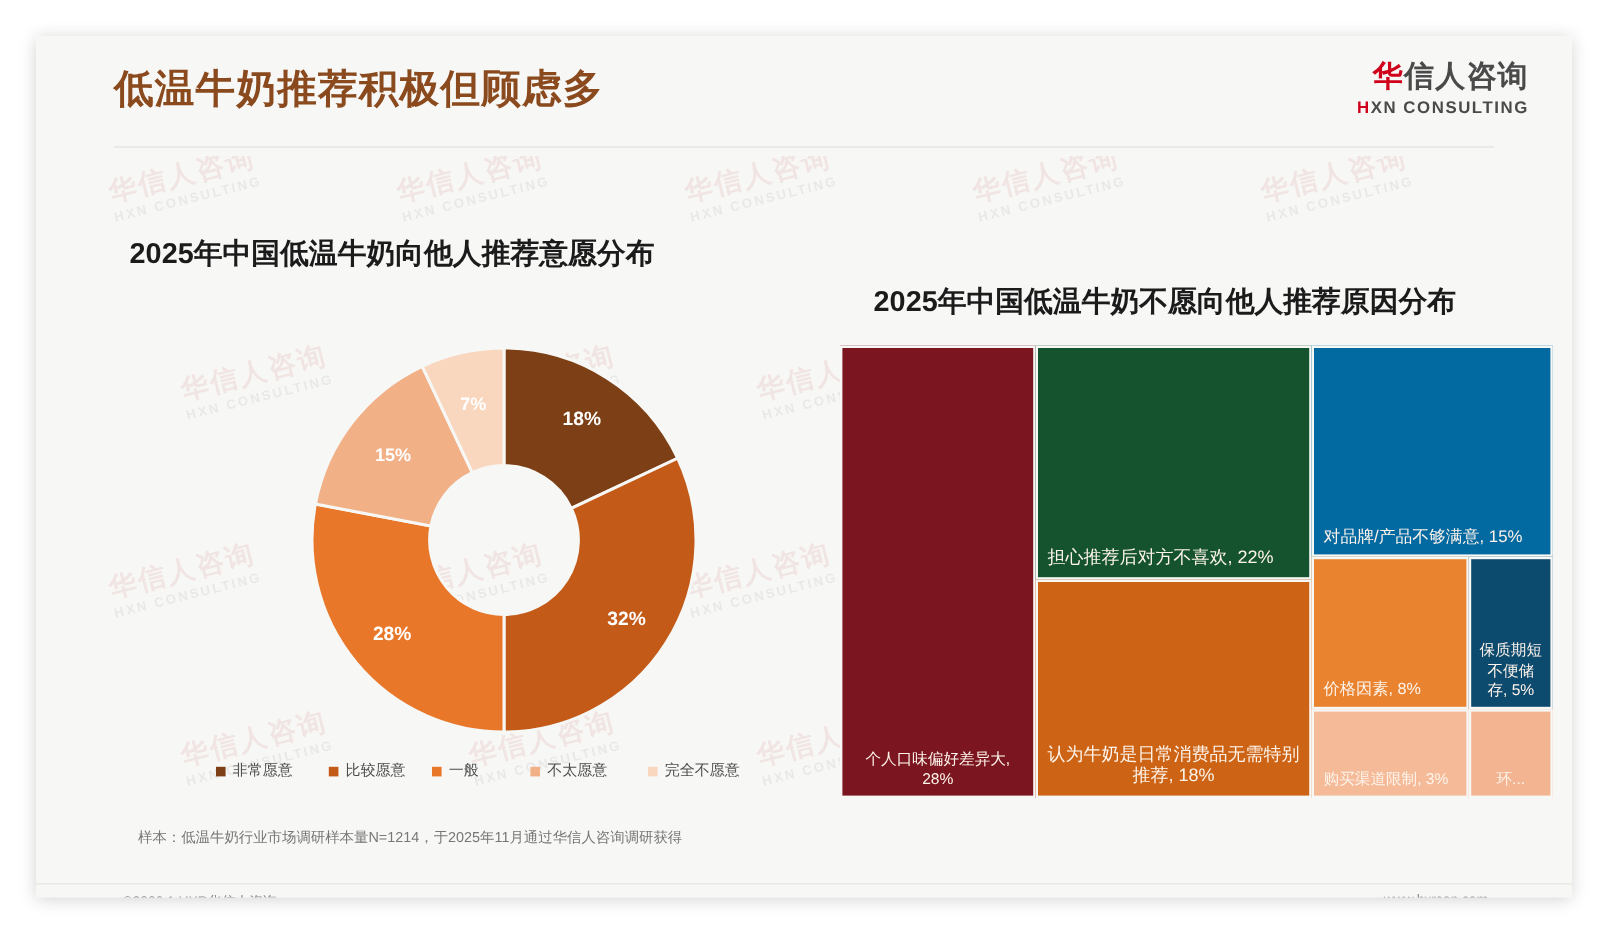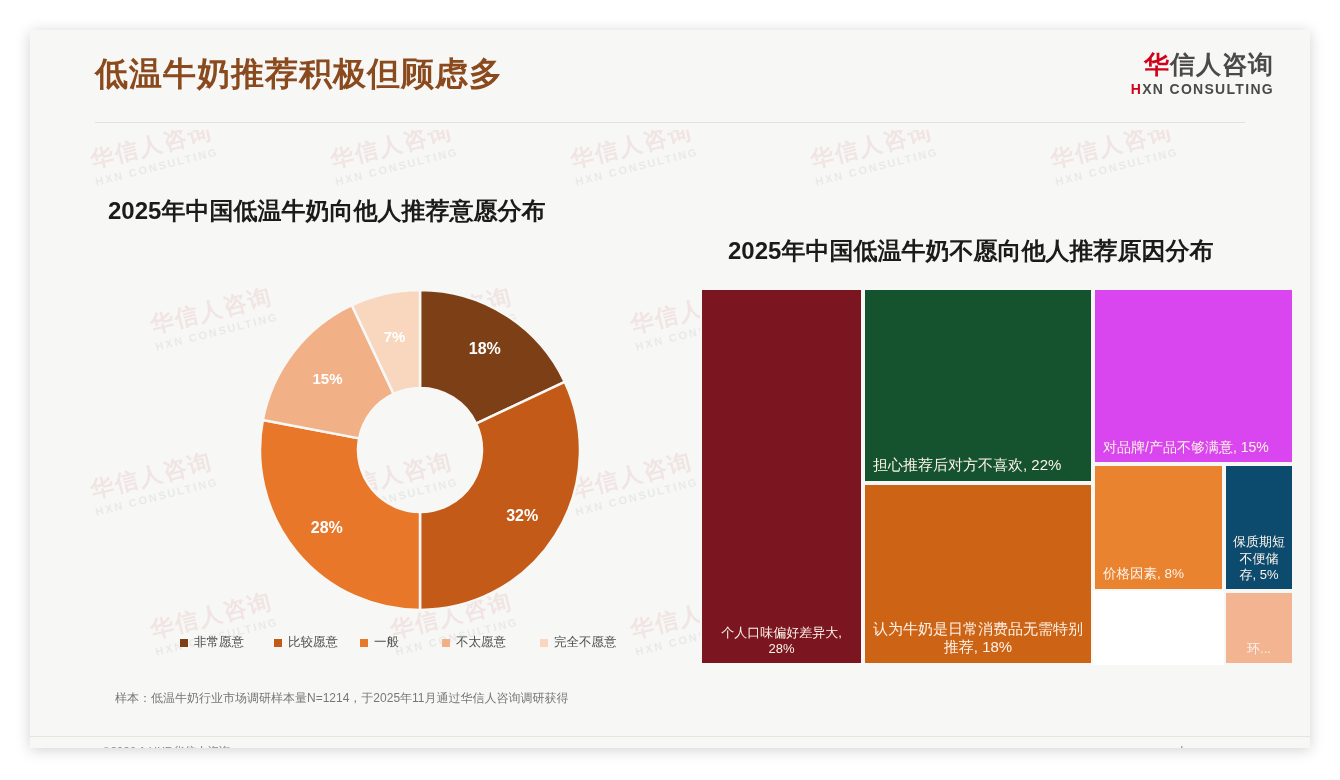--- a/index.html
+++ b/index.html
@@ -216,28 +216,31 @@
   <div class="tm" id="treemap">
       <div class="cell mid" style="left: 0px; top: 0px; width: 163px; height: 377px; background: rgb(123, 22, 32);">
         <div class="lbl" style="font-size: 13px;">个人口味偏好差异大, 28%</div>
       </div>
       <div class="cell l-left" style="left: 163px; top: 0px; width: 230px; height: 195px; background: #14532d;">
         <div class="lbl" style="font-size: 15px;">担心推荐后对方不喜欢, 22%</div>
       </div>
       <div class="cell mid" style="left: 163px; top: 195px; width: 230px; height: 182px; background: rgb(205, 100, 21);">
         <div class="lbl" style="font-size: 15px;">认为牛奶是日常消费品无需特别推荐, 18%</div>
       </div>
-      <div class="cell l-left" style="left: 393px; top: 0px; width: 201px; height: 176px; background: #d946ef;">
+      <div class="cell l-left" style="left: 393px; top: 0px; width: 201px; height: 176px; background: #0369a1;">
         <div class="lbl" style="font-size: 14px;">对品牌/产品不够满意, 15%</div>
       </div>
       <div class="cell l-left" style="left: 393px; top: 176px; width: 131px; height: 127px; background: rgb(233, 131, 47);">
         <div class="lbl" style="font-size: 13.5px;">价格因素, 8%</div>
       </div>
       <div class="cell mid" style="left: 524px; top: 176px; width: 70px; height: 127px; background: #0c4a6e;">
         <div class="lbl" style="font-size: 13px;">保质期短不便储存, 5%</div>
+      </div>
+      <div class="cell l-left" style="left: 393px; top: 303px; width: 131px; height: 74px; background: rgb(245, 187, 153);">
+        <div class="lbl" style="font-size: 13px;">购买渠道限制, 3%</div>
       </div>
       <div class="cell mid" style="left: 524px; top: 303px; width: 70px; height: 74px; background: rgb(243, 180, 146);">
         <div class="lbl" style="font-size: 13px;">环...</div>
       </div>
     </div>
 
   <div class="footnote">样本：低温牛奶行业市场调研样本量N=1214，于2025年11月通过华信人咨询调研获得</div>
   <div class="footer-rule"></div>
   <div class="footer" id="ft-left">©2026.1 HXR华信人咨询</div>
   <div class="footer" id="ft-right">www.hxrcon.com</div>

